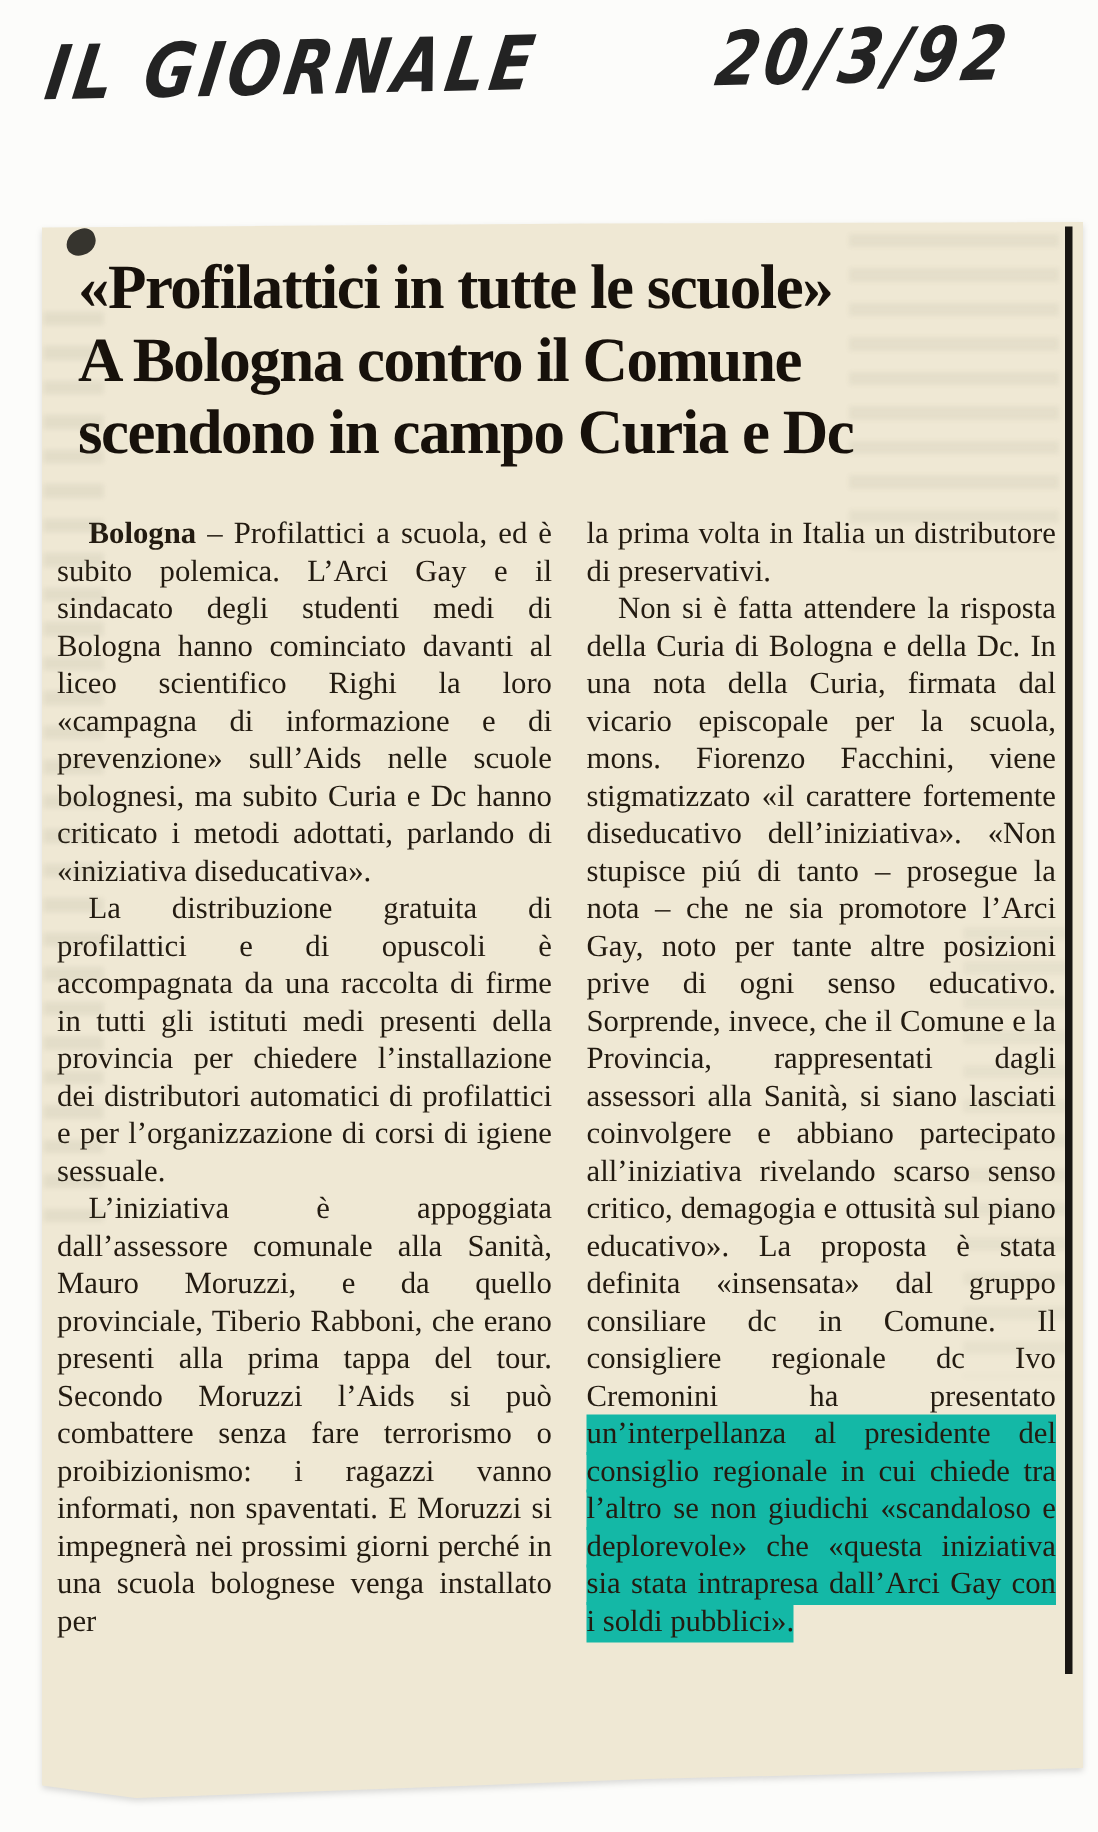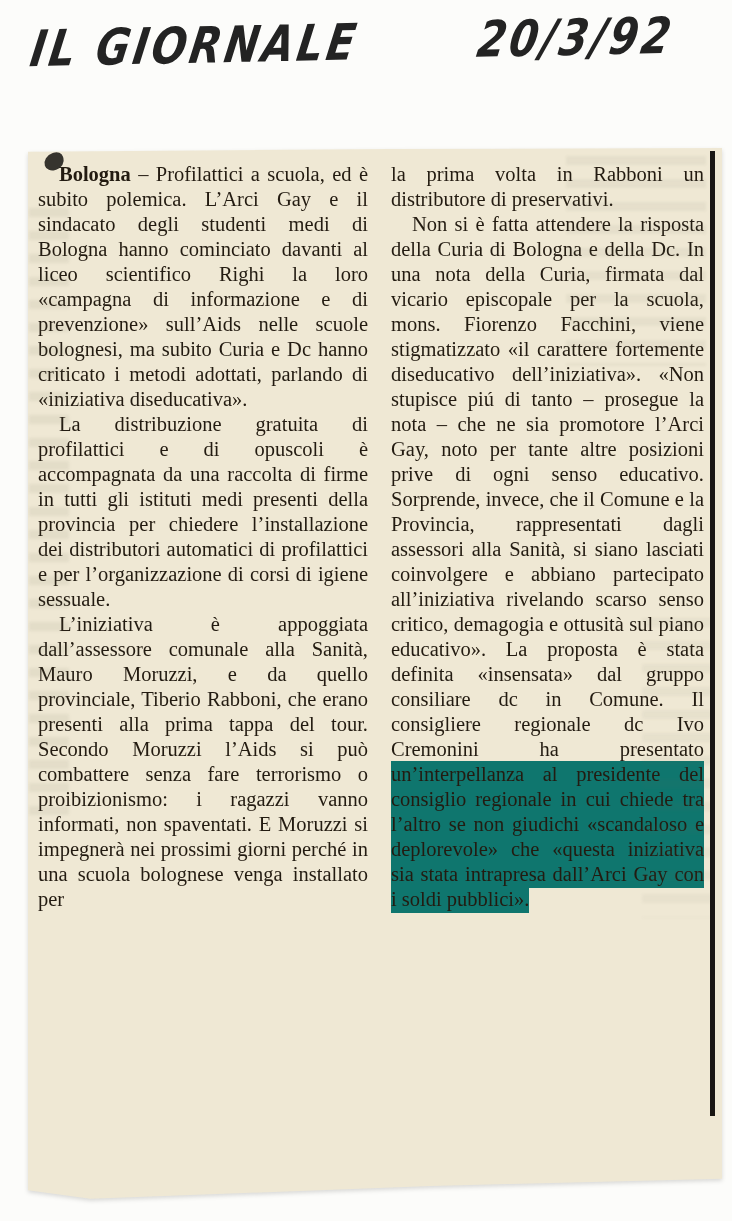--- a/index.html
+++ b/index.html
@@ -75,21 +75,21 @@
     color:#231b11;
   }
   .col.left{width:330px;padding-right:9px;}
   .divider{width:3px;background:#262019;flex:0 0 auto;}
   .col.right{flex:1;padding-left:11px;}
   .col p{margin:0;text-indent:21px;}
   .col p.noindent{text-indent:0;}
   .lead{font-weight:bold;}
 
   mark.hl{
-    background:#0f766e;
+    background:#14b8a6;
     color:inherit;
     padding:2px 0 3px 0;
     -webkit-box-decoration-break:clone;
     box-decoration-break:clone;
   }
 </style>
 </head>
 <body>
 
 <div class="handwritten">
@@ -99,31 +99,36 @@
 
 <div class="clip-wrap">
   <div class="clipping">
 
     <div class="bleed left-strip"></div>
     <div class="bleed top-right"></div>
     <div class="bleed mid-right"></div>
     <div class="smudge"></div>
     <div class="edge-rule"></div>
 
+    <div class="headline">
+      <div>«Profilattici in tutte le scuole»</div>
+      <div>A Bologna contro il Comune</div>
+      <div>scendono in campo Curia e Dc</div>
+    </div>
 
     <div class="columns">
 
       <div class="col left">
         <p><span class="lead">Bologna</span><span> – Profilattici a scuola, ed è subito polemica. L’Arci Gay e il sindacato degli studenti medi di Bologna hanno cominciato davanti al liceo scientifico Righi la loro «campagna di informazione e di prevenzione» sull’Aids nelle scuole bolognesi, ma subito Curia e Dc hanno criticato i metodi adottati, parlando di «iniziativa diseducativa».</span></p>
         <p>La distribuzione gratuita di profilattici e di opuscoli è accompagnata da una raccolta di firme in tutti gli istituti medi presenti della provincia per chiedere l’installazione dei distributori automatici di profilattici e per l’organizzazione di corsi di igiene sessuale.</p>
         <p>L’iniziativa è appoggiata dall’assessore comunale alla Sanità, Mauro Moruzzi, e da quello provinciale, Tiberio Rabboni, che erano presenti alla prima tappa del tour. Secondo Moruzzi l’Aids si può combattere senza fare terrorismo o proibizionismo: i ragazzi vanno informati, non spaventati. E Moruzzi si impegnerà nei prossimi giorni perché in una scuola bolognese venga installato per</p>
       </div>
 
       <div class="divider"></div>
 
       <div class="col right">
-        <p class="noindent">la prima volta in Rabboni un distributore di preservativi.</p>
+        <p class="noindent">la prima volta in Italia un distributore di preservativi.</p>
         <p><span>Non si è fatta attendere la risposta della Curia di Bologna e della Dc. In una nota della Curia, firmata dal vicario episcopale per la scuola, mons. Fiorenzo Facchini, viene stigmatizzato «il carattere fortemente diseducativo dell’iniziativa». «Non stupisce piú di tanto – prosegue la nota – che ne sia promotore l’Arci Gay, noto per tante altre posizioni prive di ogni senso educativo. Sorprende, invece, che il Comune e la Provincia, rappresentati dagli assessori alla Sanità, si siano lasciati coinvolgere e abbiano partecipato all’iniziativa rivelando scarso senso critico, demagogia e ottusità sul piano educativo». La proposta è stata definita «insensata» dal gruppo consiliare dc in Comune. Il consigliere regionale dc Ivo Cremonini ha presentato </span><mark class="hl">un’interpellanza al presidente del consiglio regionale in cui chiede tra l’altro se non giudichi «scandaloso e deplorevole» che «questa iniziativa sia stata intrapresa dall’Arci Gay con i soldi pubblici».</mark></p>
       </div>
 
     </div>
   </div>
 </div>
 
 </body></html>

